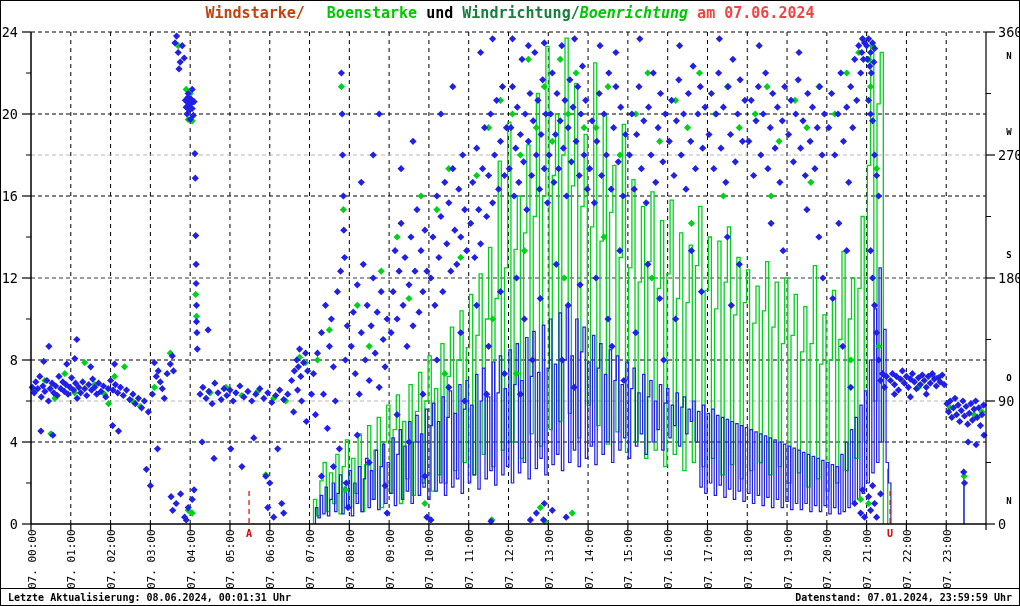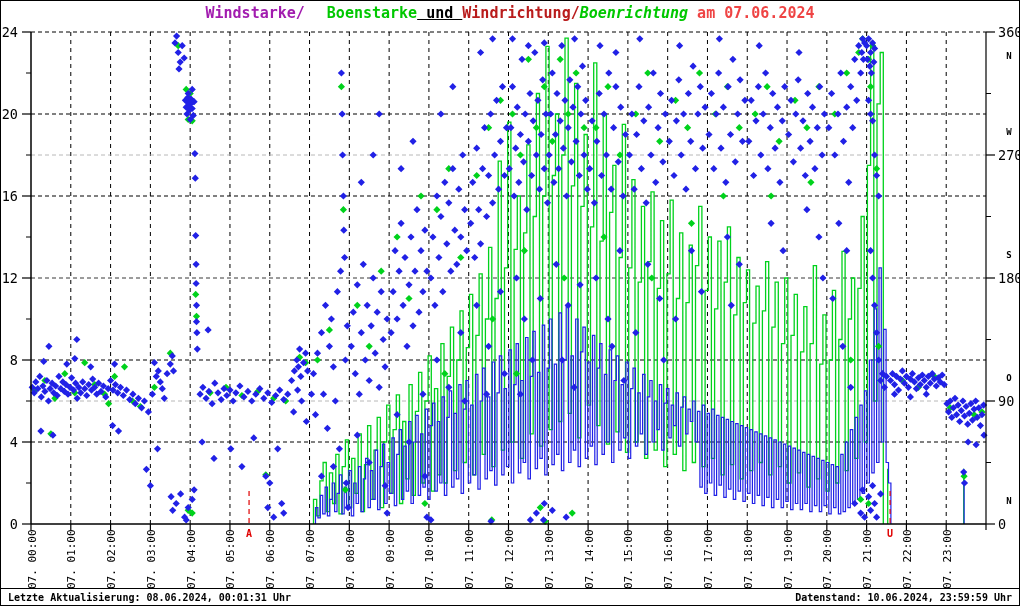--- a/index.html
+++ b/index.html
@@ -9,21 +9,21 @@
          font-size:15px;font-weight:bold;letter-spacing:0px;white-space:pre;}
   svg.chart{position:absolute;top:0;left:0;}
   .footer{position:absolute;left:0;bottom:0;width:100%;height:17px;box-sizing:border-box;
           border-top:1px solid #000;background:#fff;display:flex;justify-content:space-between;
           align-items:center;font-size:10px;font-weight:bold;padding:0 7px;}
 </style>
 </head>
 <body>
 
 <div class="frame">
-  <div class="title" id="title"><span style="color: #a21caf;">Windstarke/</span><span style="color: rgb(0, 200, 0); margin-left: 22px;">Boenstarke</span><span style="color: rgb(0, 0, 0); text-decoration: underline;"> und </span><span style="color: #b91c1c;">Windrichtung/</span><span style="color: rgb(0, 200, 0); font-style: italic;">Boenrichtung</span><span style="color: #ef4444;"> am 07.06.2024</span></div>
+  <div class="title" id="title"><span style="color: #c2410c;">Windstarke/</span><span style="color: rgb(0, 200, 0); margin-left: 22px;">Boenstarke</span><span style="color: rgb(0, 0, 0);"> und </span><span style="color: #15803d;">Windrichtung/</span><span style="color: rgb(0, 200, 0); font-style: italic;">Boenrichtung</span><span style="color: #ef4444;"> am 07.06.2024</span></div>
   <svg class="chart" id="chart" width="1020" height="590" viewBox="0 0 1020 590">
       <g>
         <line x1="69.79166666666666" y1="31" x2="69.79166666666666" y2="523" stroke="#000000" stroke-width="1" stroke-dasharray="4,4"></line>
         <line x1="109.58333333333333" y1="31" x2="109.58333333333333" y2="523" stroke="#000000" stroke-width="1" stroke-dasharray="4,4"></line>
         <line x1="149.375" y1="31" x2="149.375" y2="523" stroke="#000000" stroke-width="1" stroke-dasharray="4,4"></line>
         <line x1="189.16666666666666" y1="31" x2="189.16666666666666" y2="523" stroke="#000000" stroke-width="1" stroke-dasharray="4,4"></line>
         <line x1="228.95833333333334" y1="31" x2="228.95833333333334" y2="523" stroke="#000000" stroke-width="1" stroke-dasharray="4,4"></line>
         <line x1="268.75" y1="31" x2="268.75" y2="523" stroke="#000000" stroke-width="1" stroke-dasharray="4,4"></line>
         <line x1="308.5416666666667" y1="31" x2="308.5416666666667" y2="523" stroke="#000000" stroke-width="1" stroke-dasharray="4,4"></line>
         <line x1="348.3333333333333" y1="31" x2="348.3333333333333" y2="523" stroke="#000000" stroke-width="1" stroke-dasharray="4,4"></line>
@@ -164,15 +164,15 @@
       </g>
       <g>
         <line x1="248.05833333333337" y1="490" x2="248.05833333333337" y2="523" stroke="#e00000" stroke-width="1.2" stroke-dasharray="5,4"></line>
         <text x="248.05833333333337" y="536" text-anchor="middle" font-size="10" font-weight="bold" fill="#e00000" font-family="&quot;DejaVu Sans Mono&quot;,monospace">A</text>
         <line x1="889.1020833333333" y1="490" x2="889.1020833333333" y2="523" stroke="#e00000" stroke-width="1.2" stroke-dasharray="5,4"></line>
         <text x="889.1020833333333" y="536" text-anchor="middle" font-size="10" font-weight="bold" fill="#e00000" font-family="&quot;DejaVu Sans Mono&quot;,monospace">U</text>
       </g>
     </svg>
   <div class="footer">
     <span>Letzte Aktualisierung: 08.06.2024, 00:01:31 Uhr</span>
-    <span>Datenstand: 10.06.2024, 23:59:59 Uhr</span>
+    <span>Datenstand: 07.01.2024, 23:59:59 Uhr</span>
   </div>
 </div>
 
 </body></html>

